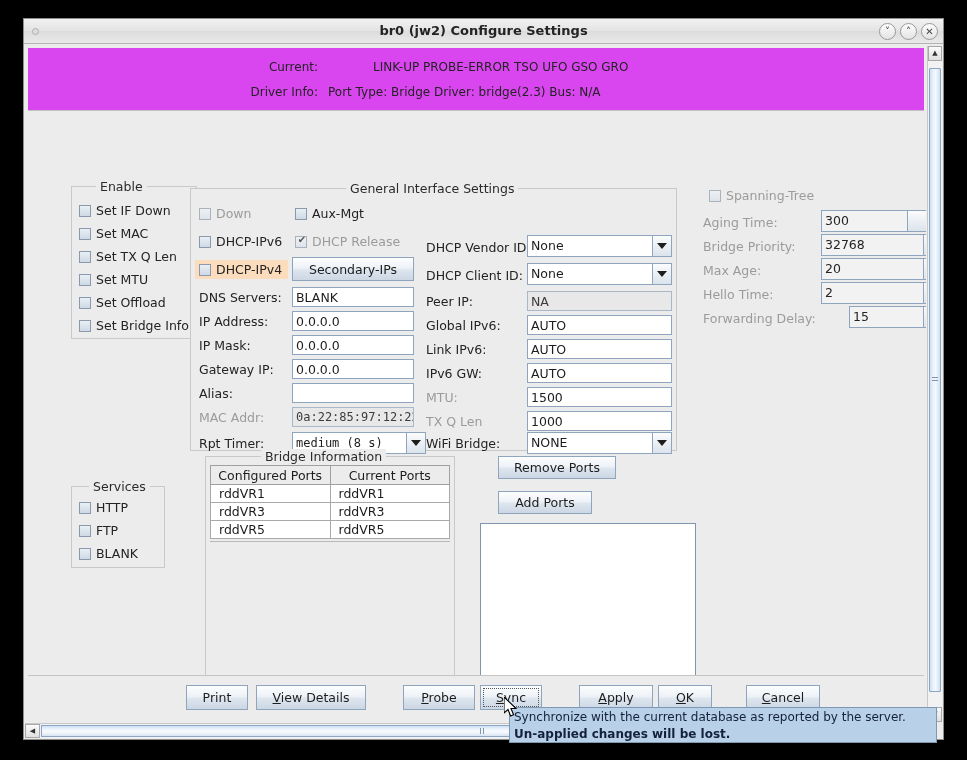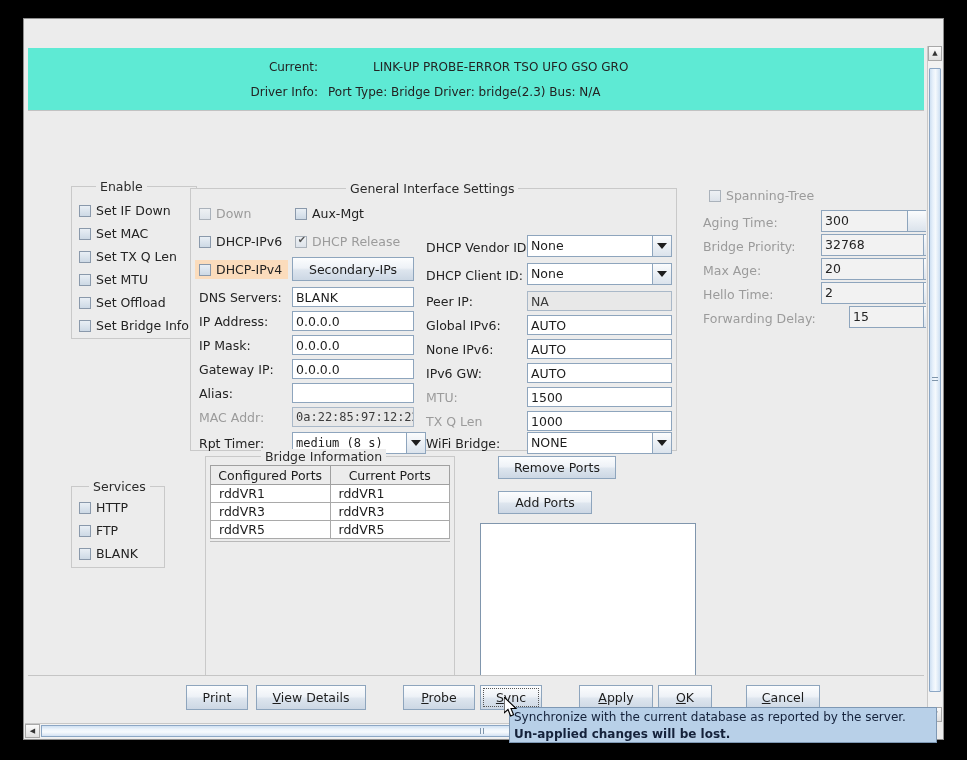--- a/index.html
+++ b/index.html
@@ -114,21 +114,21 @@
   #panel {
     position: absolute;
     left: 1px; top: 1px; right: 17px; bottom: 17px;
     background: #ececec;
     overflow: hidden;
   }
 
   
   #infobox {
     position: absolute; left: 3px; top: 2px; right: 2px; height: 63px;
-    background: #5eead4;
+    background: #d946ef;
     border-bottom: 1px solid #c2c2c2;
     font-size: 12px; color: #232323;
   }
   .info-row { position: absolute; left: 0; right: 0; }
   .info-label { position: absolute; text-align: right; }
   .info-val   { position: absolute; }
 
   
   #port-conf-title {
     position: absolute; left: 0; right: 0; top: 110px;
@@ -302,20 +302,29 @@
     width: 16px; height: 22px;
     z-index: 60;
     pointer-events: none;
   }
 </style>
 </head>
 <body>
 
 <div id="window">
 
+  <div id="titlebar">
+    <span class="title-dot"></span>
+    <div id="title-text">br0  (jw2) Configure Settings</div>
+    <div class="win-btns">
+      <div class="win-btn">˅</div>
+      <div class="win-btn">˄</div>
+      <div class="win-btn">✕</div>
+    </div>
+  </div>
 
   <div id="content-wrap">
 
     <div id="vscroll">
       <div class="vs-arrow" id="vs-up">▲</div>
       <div id="vs-thumb">
         <div id="vs-grip"></div>
       </div>
       <div class="vs-arrow" id="vs-down">▼</div>
     </div>
@@ -431,21 +440,21 @@
           <div class="cb-field mono">medium   (8 s)</div>
           <div class="cb-arrow">
               <i></i>
             </div>
         </div>
 
         <div class="f-label" style="left:235px;top:51px;">DHCP Vendor ID:</div>
         <div class="f-label" style="left:235px;top:79px;">DHCP Client ID:</div>
         <div class="f-label" style="left:235px;top:105px;">Peer IP:</div>
         <div class="f-label" style="left:235px;top:129px;">Global IPv6:</div>
-        <div class="f-label" style="left:235px;top:153px;">None IPv6:</div>
+        <div class="f-label" style="left:235px;top:153px;">Link IPv6:</div>
         <div class="f-label" style="left:235px;top:177px;">IPv6 GW:</div>
         <div class="f-label dim" style="left:235px;top:201px;">MTU:</div>
         <div class="f-label dim" style="left:235px;top:225px;">TX Q Len</div>
         <div class="f-label" style="left:235px;top:247px;">WiFi Bridge:</div>
 
         <div class="combo" style="left:336px;top:46px;width:145px;">
           <div class="cb-field">None</div>
           <div class="cb-arrow">
               <i></i>
             </div>

